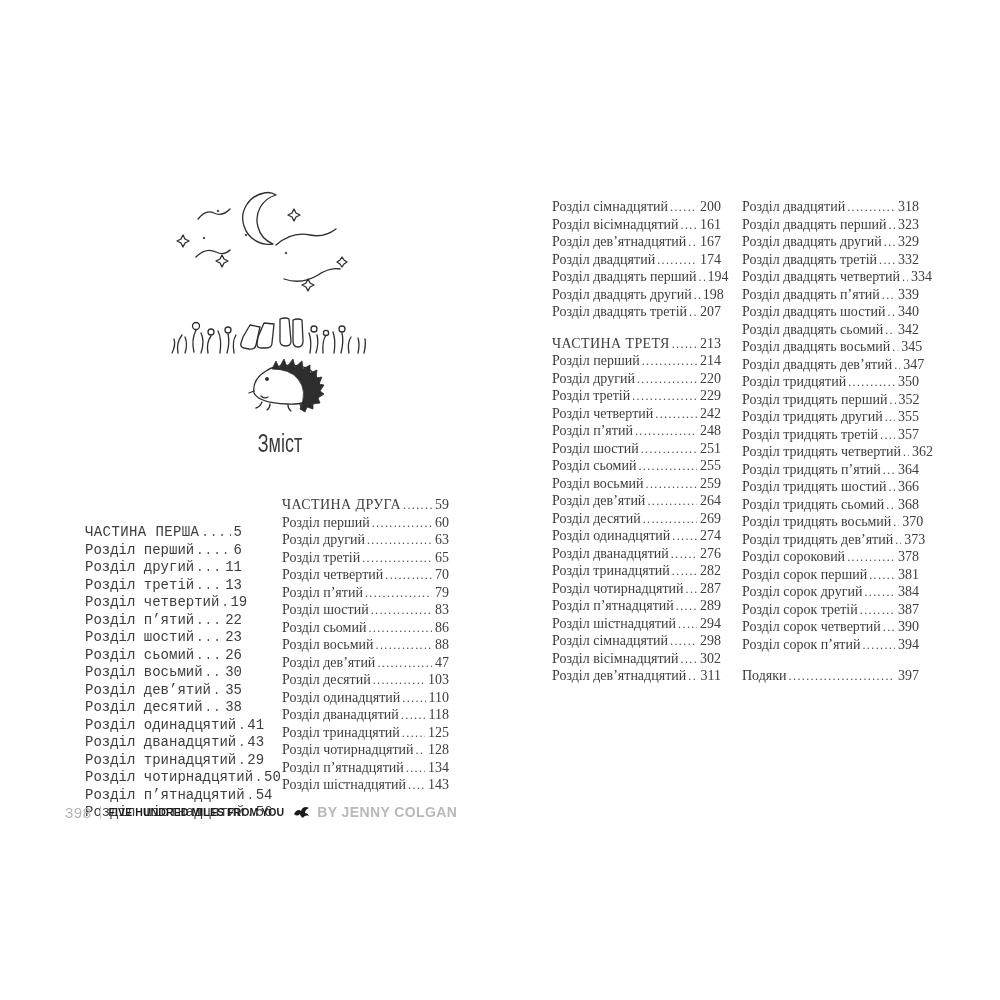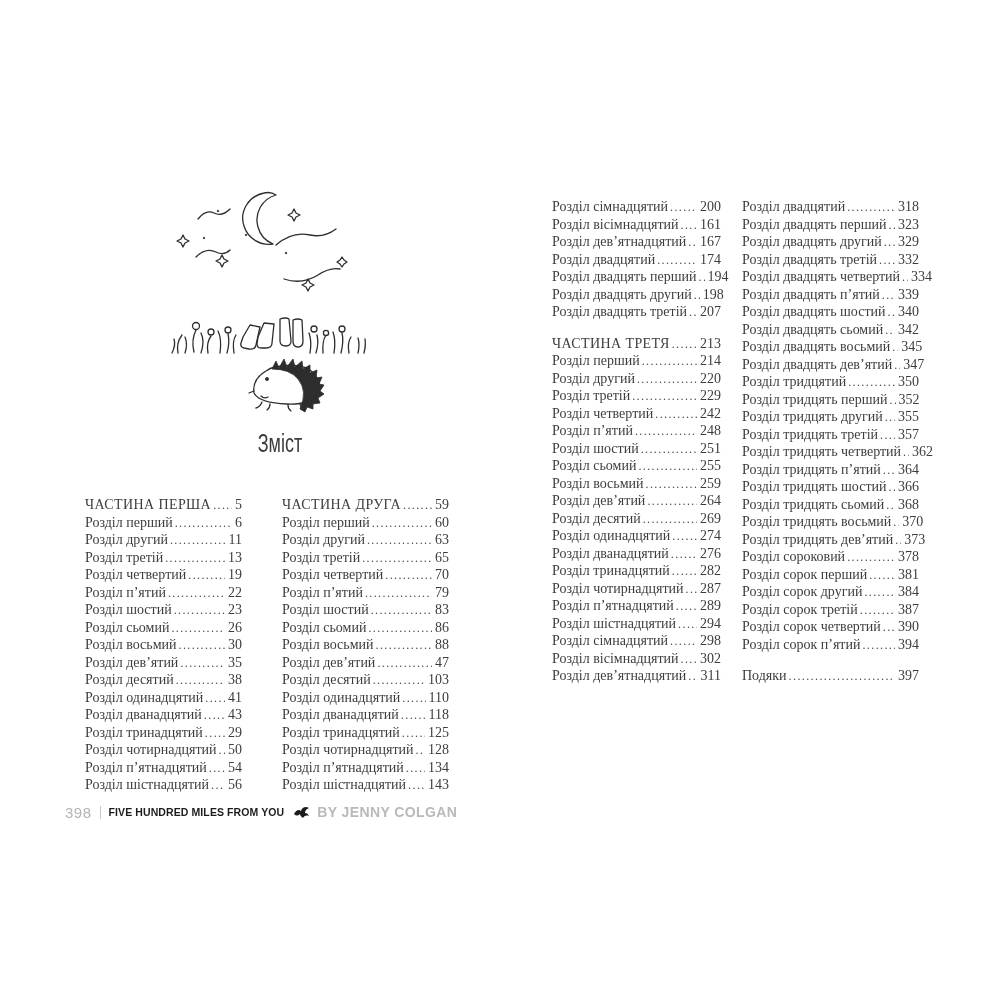--- a/index.html
+++ b/index.html
@@ -16,21 +16,21 @@
     position: absolute; left: 160px; top: 429px; width: 240px;
     text-align: center;
     font-family: "Liberation Sans", sans-serif;
     font-weight: 400; font-size: 25px; color: #3c3c3c;
     transform: scaleX(0.72); transform-origin: center;
     letter-spacing: 0px;
   }
 
   
   .toc-col { position: absolute; font-size: 14px; color: #3d3d3d; }
-  .toc-col.c0 { left: 85px;  top: 496px; width: 157px; }
+  .toc-col.c0 { left: 85px;  top: 524px; width: 157px; font-family: Liberation Mono, monospace; }
   .toc-col.c1 { left: 282px; top: 496px; width: 167px; }
   .toc-col.c2 { left: 552px; top: 198px; width: 169px; }
   .toc-col.c3 { left: 742px; top: 198px; width: 177px; }
 
   .toc-row { display: flex; align-items: baseline; height: 17.5px; line-height: 17.5px; white-space: nowrap; }
   .toc-row .label { flex: 0 0 auto; }
   .toc-row.heading .label { letter-spacing: 0.4px; }
   .toc-row .leader { flex: 1 1 auto; overflow: hidden; margin: 0 3px 0 2px; min-width: 6px; }
   .toc-row .leader::after {
     content: "........................................................................";

